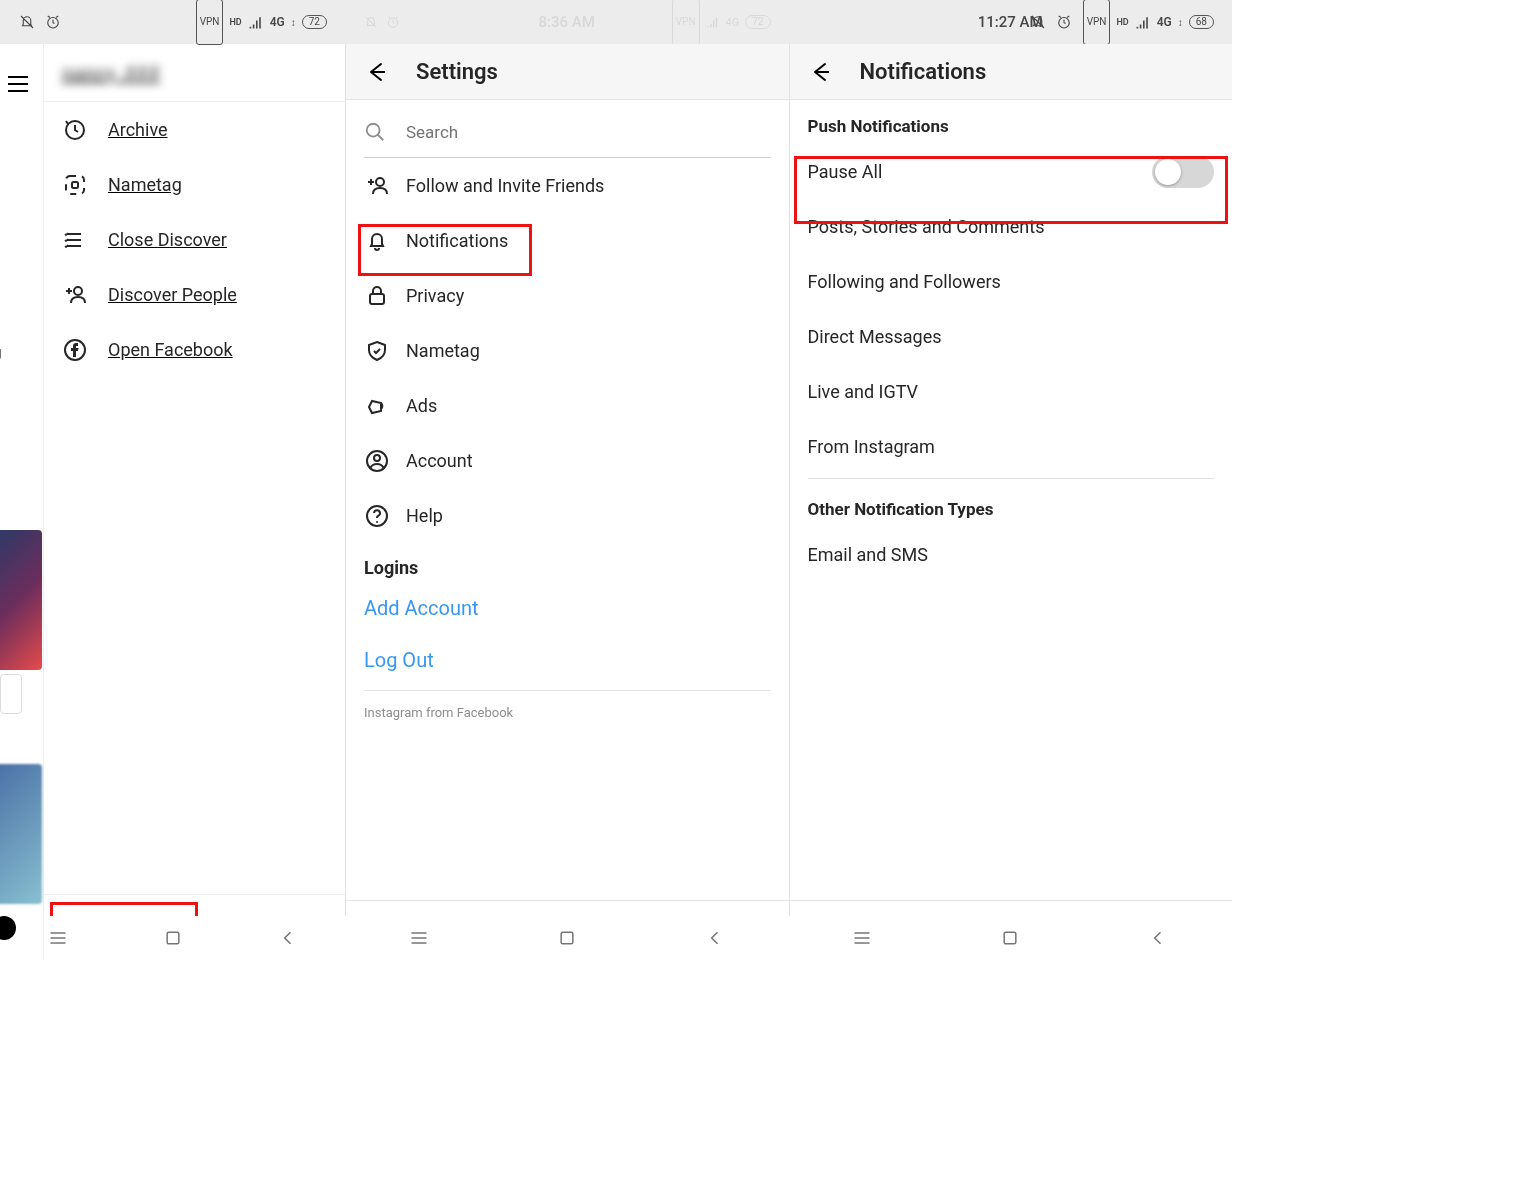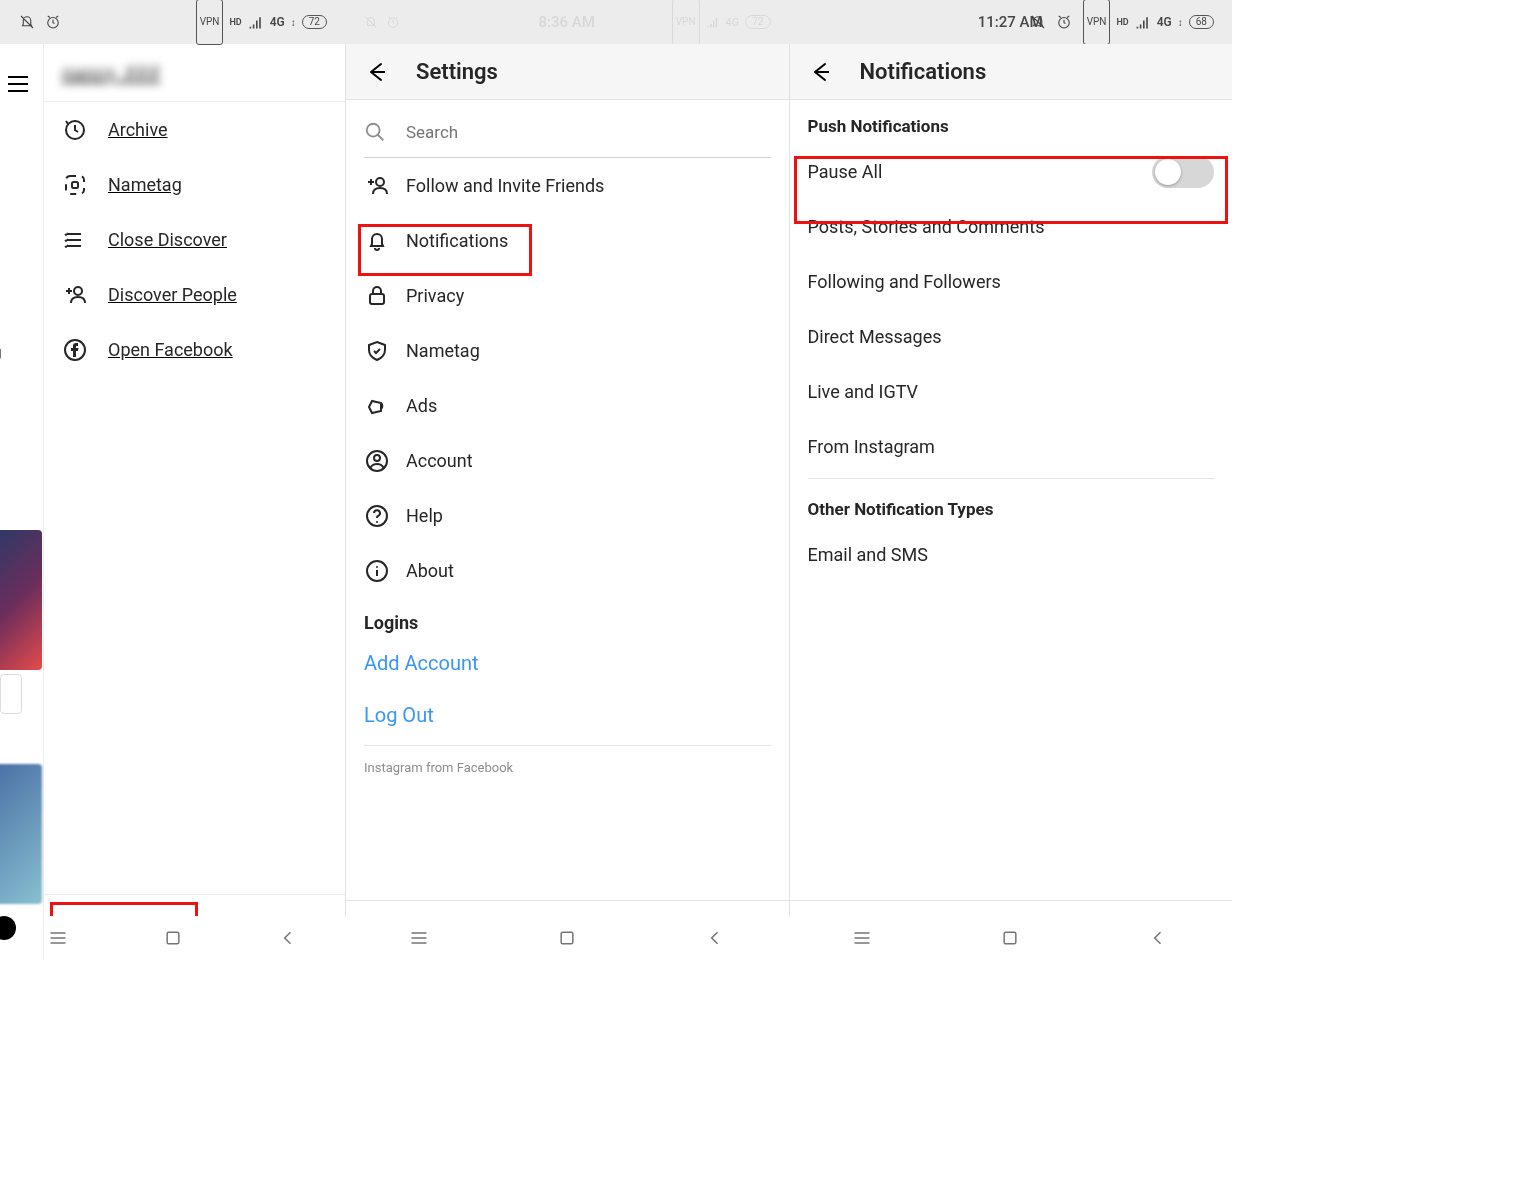--- a/index.html
+++ b/index.html
@@ -383,28 +383,20 @@
           <span class="lab">Account</span>
         </div>
       <div class="sitem">
           <span class="ic">
             <svg width="24" height="24" viewBox="0 0 24 24">
               <use href="#i-help"></use>
             </svg>
           </span>
           <span class="lab">Help</span>
         </div>
-      <div class="sitem">
-          <span class="ic">
-            <svg width="24" height="24" viewBox="0 0 24 24">
-              <use href="#i-info"></use>
-            </svg>
-          </span>
-          <span class="lab">About</span>
-        </div>
       <div class="section-label">Logins</div>
       <div class="linkitem">Add Account</div>
       <div class="linkitem">Log Out</div>
       <div class="divline"></div>
       <div class="footer-note">Instagram from Facebook</div>
 
       <div class="botnav">
         <span class="bn">
             <svg width="26" height="26" viewBox="0 0 24 24">
               <use href="#i-home"></use>

